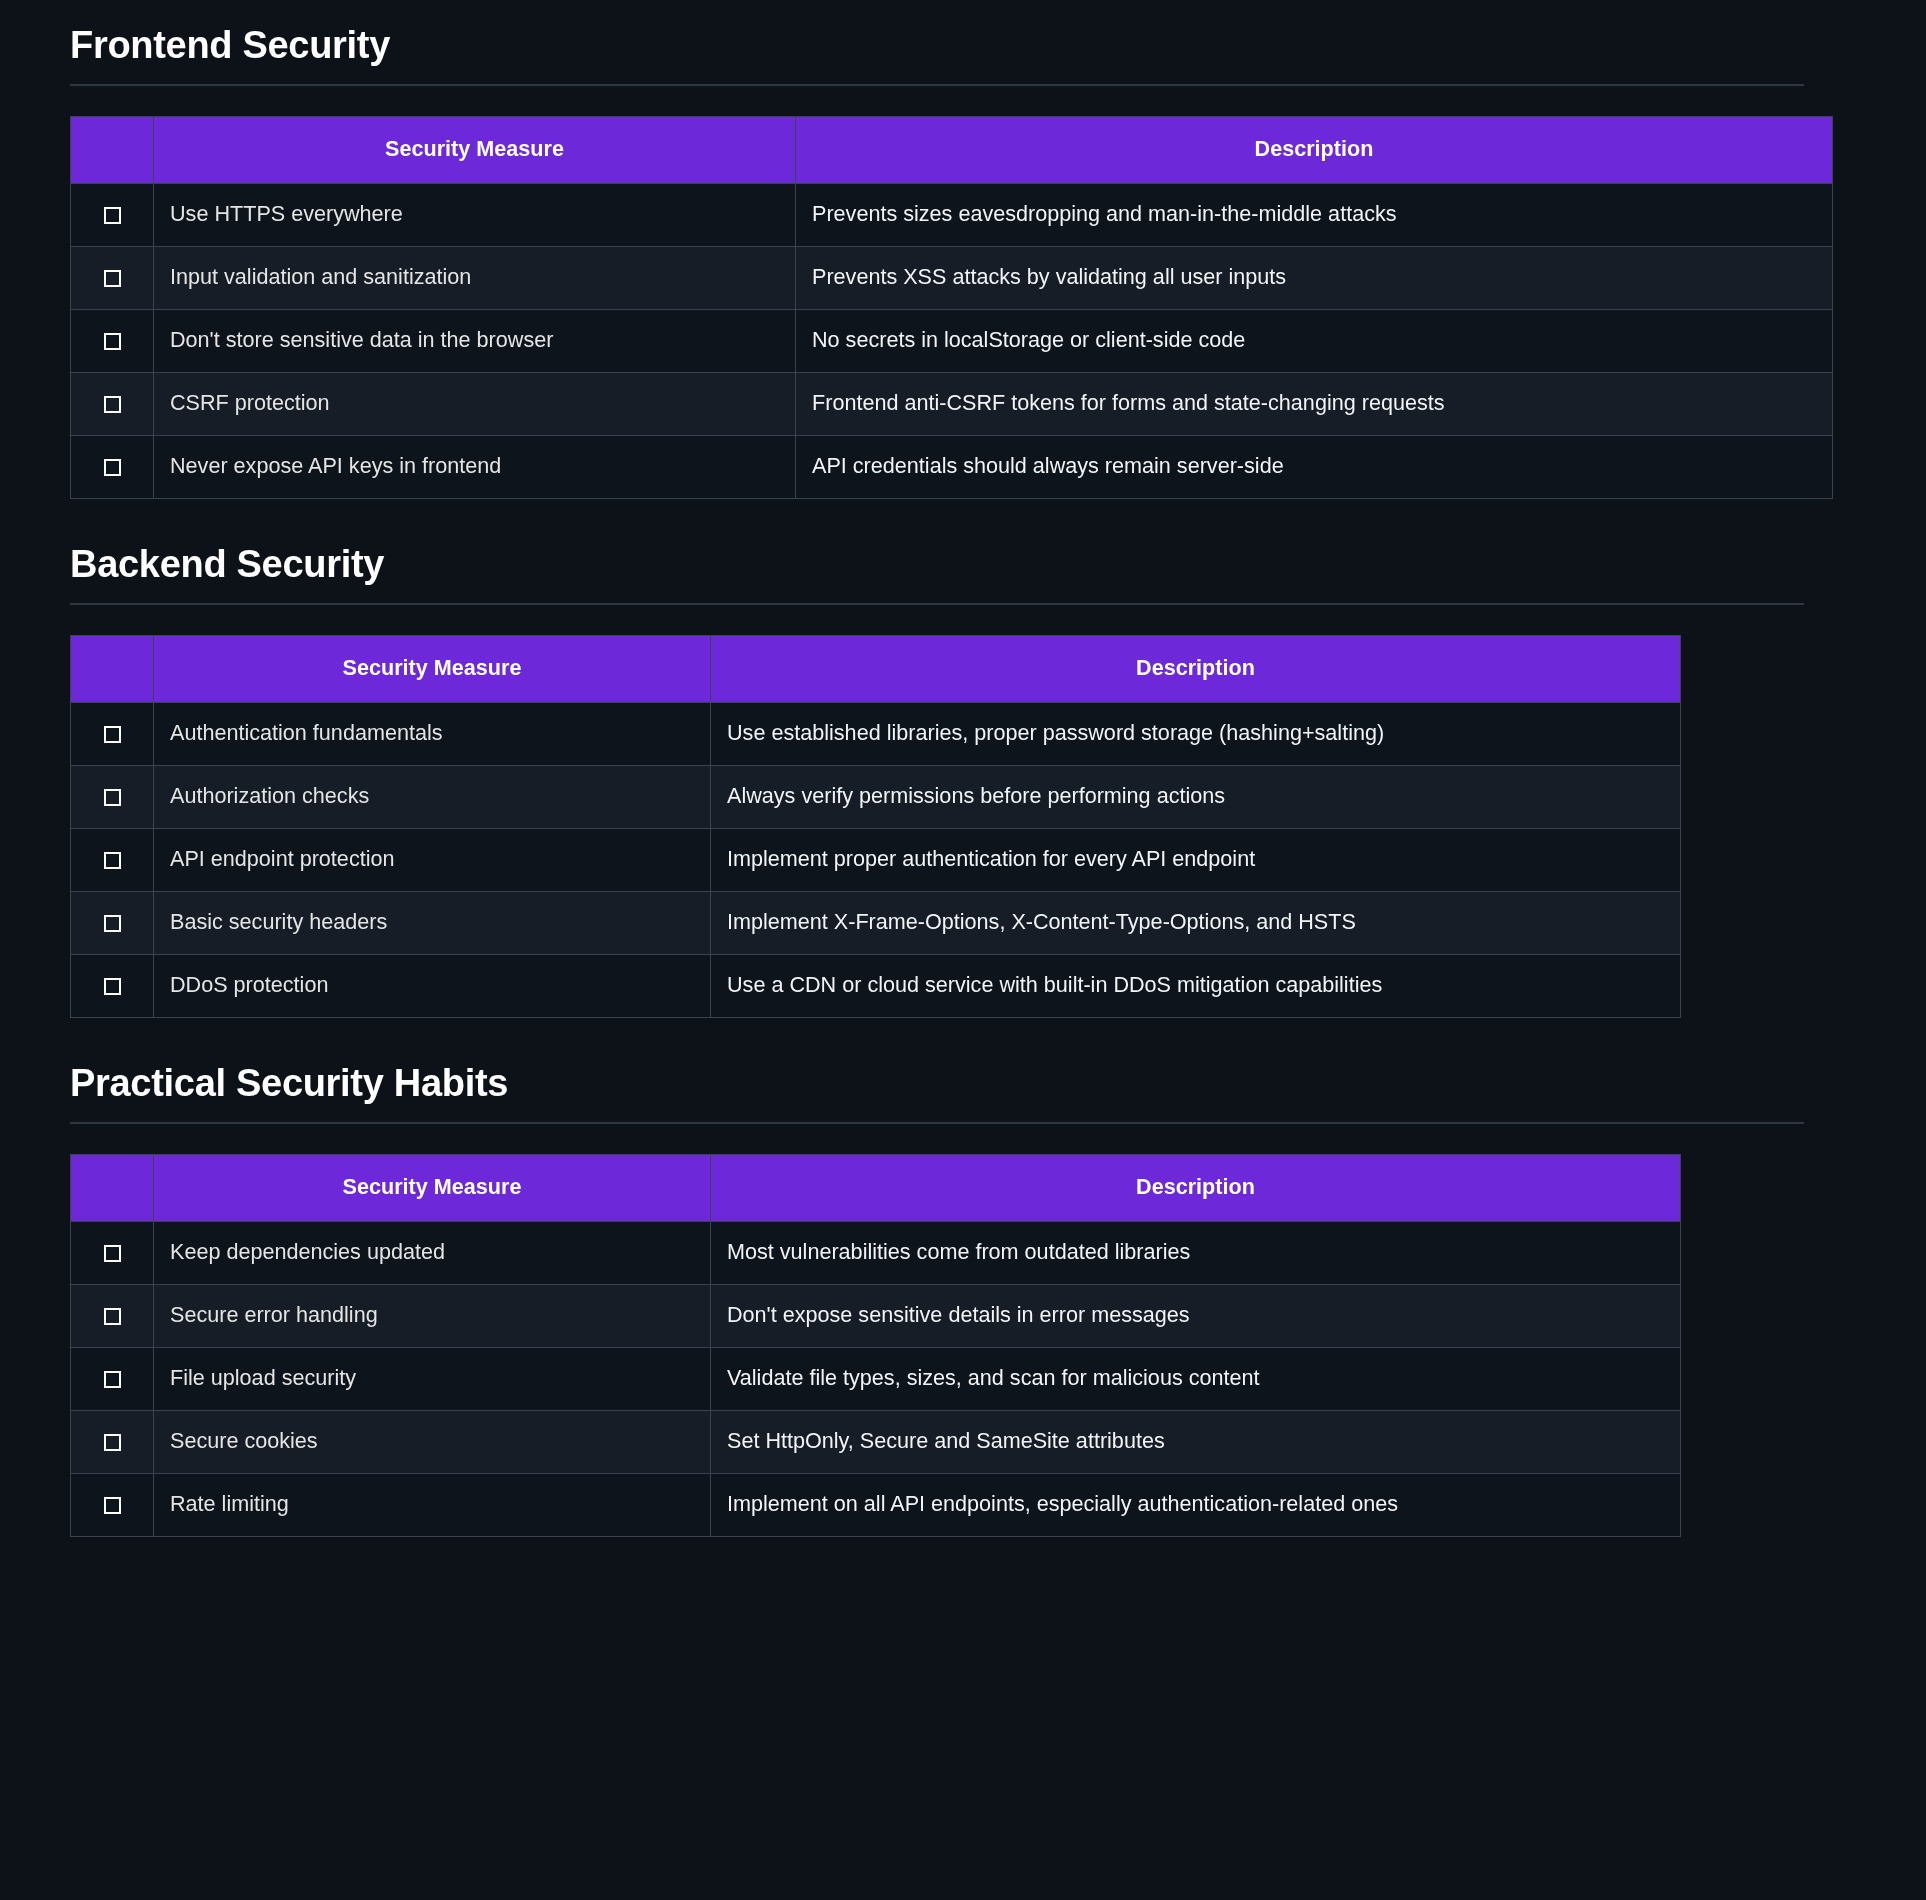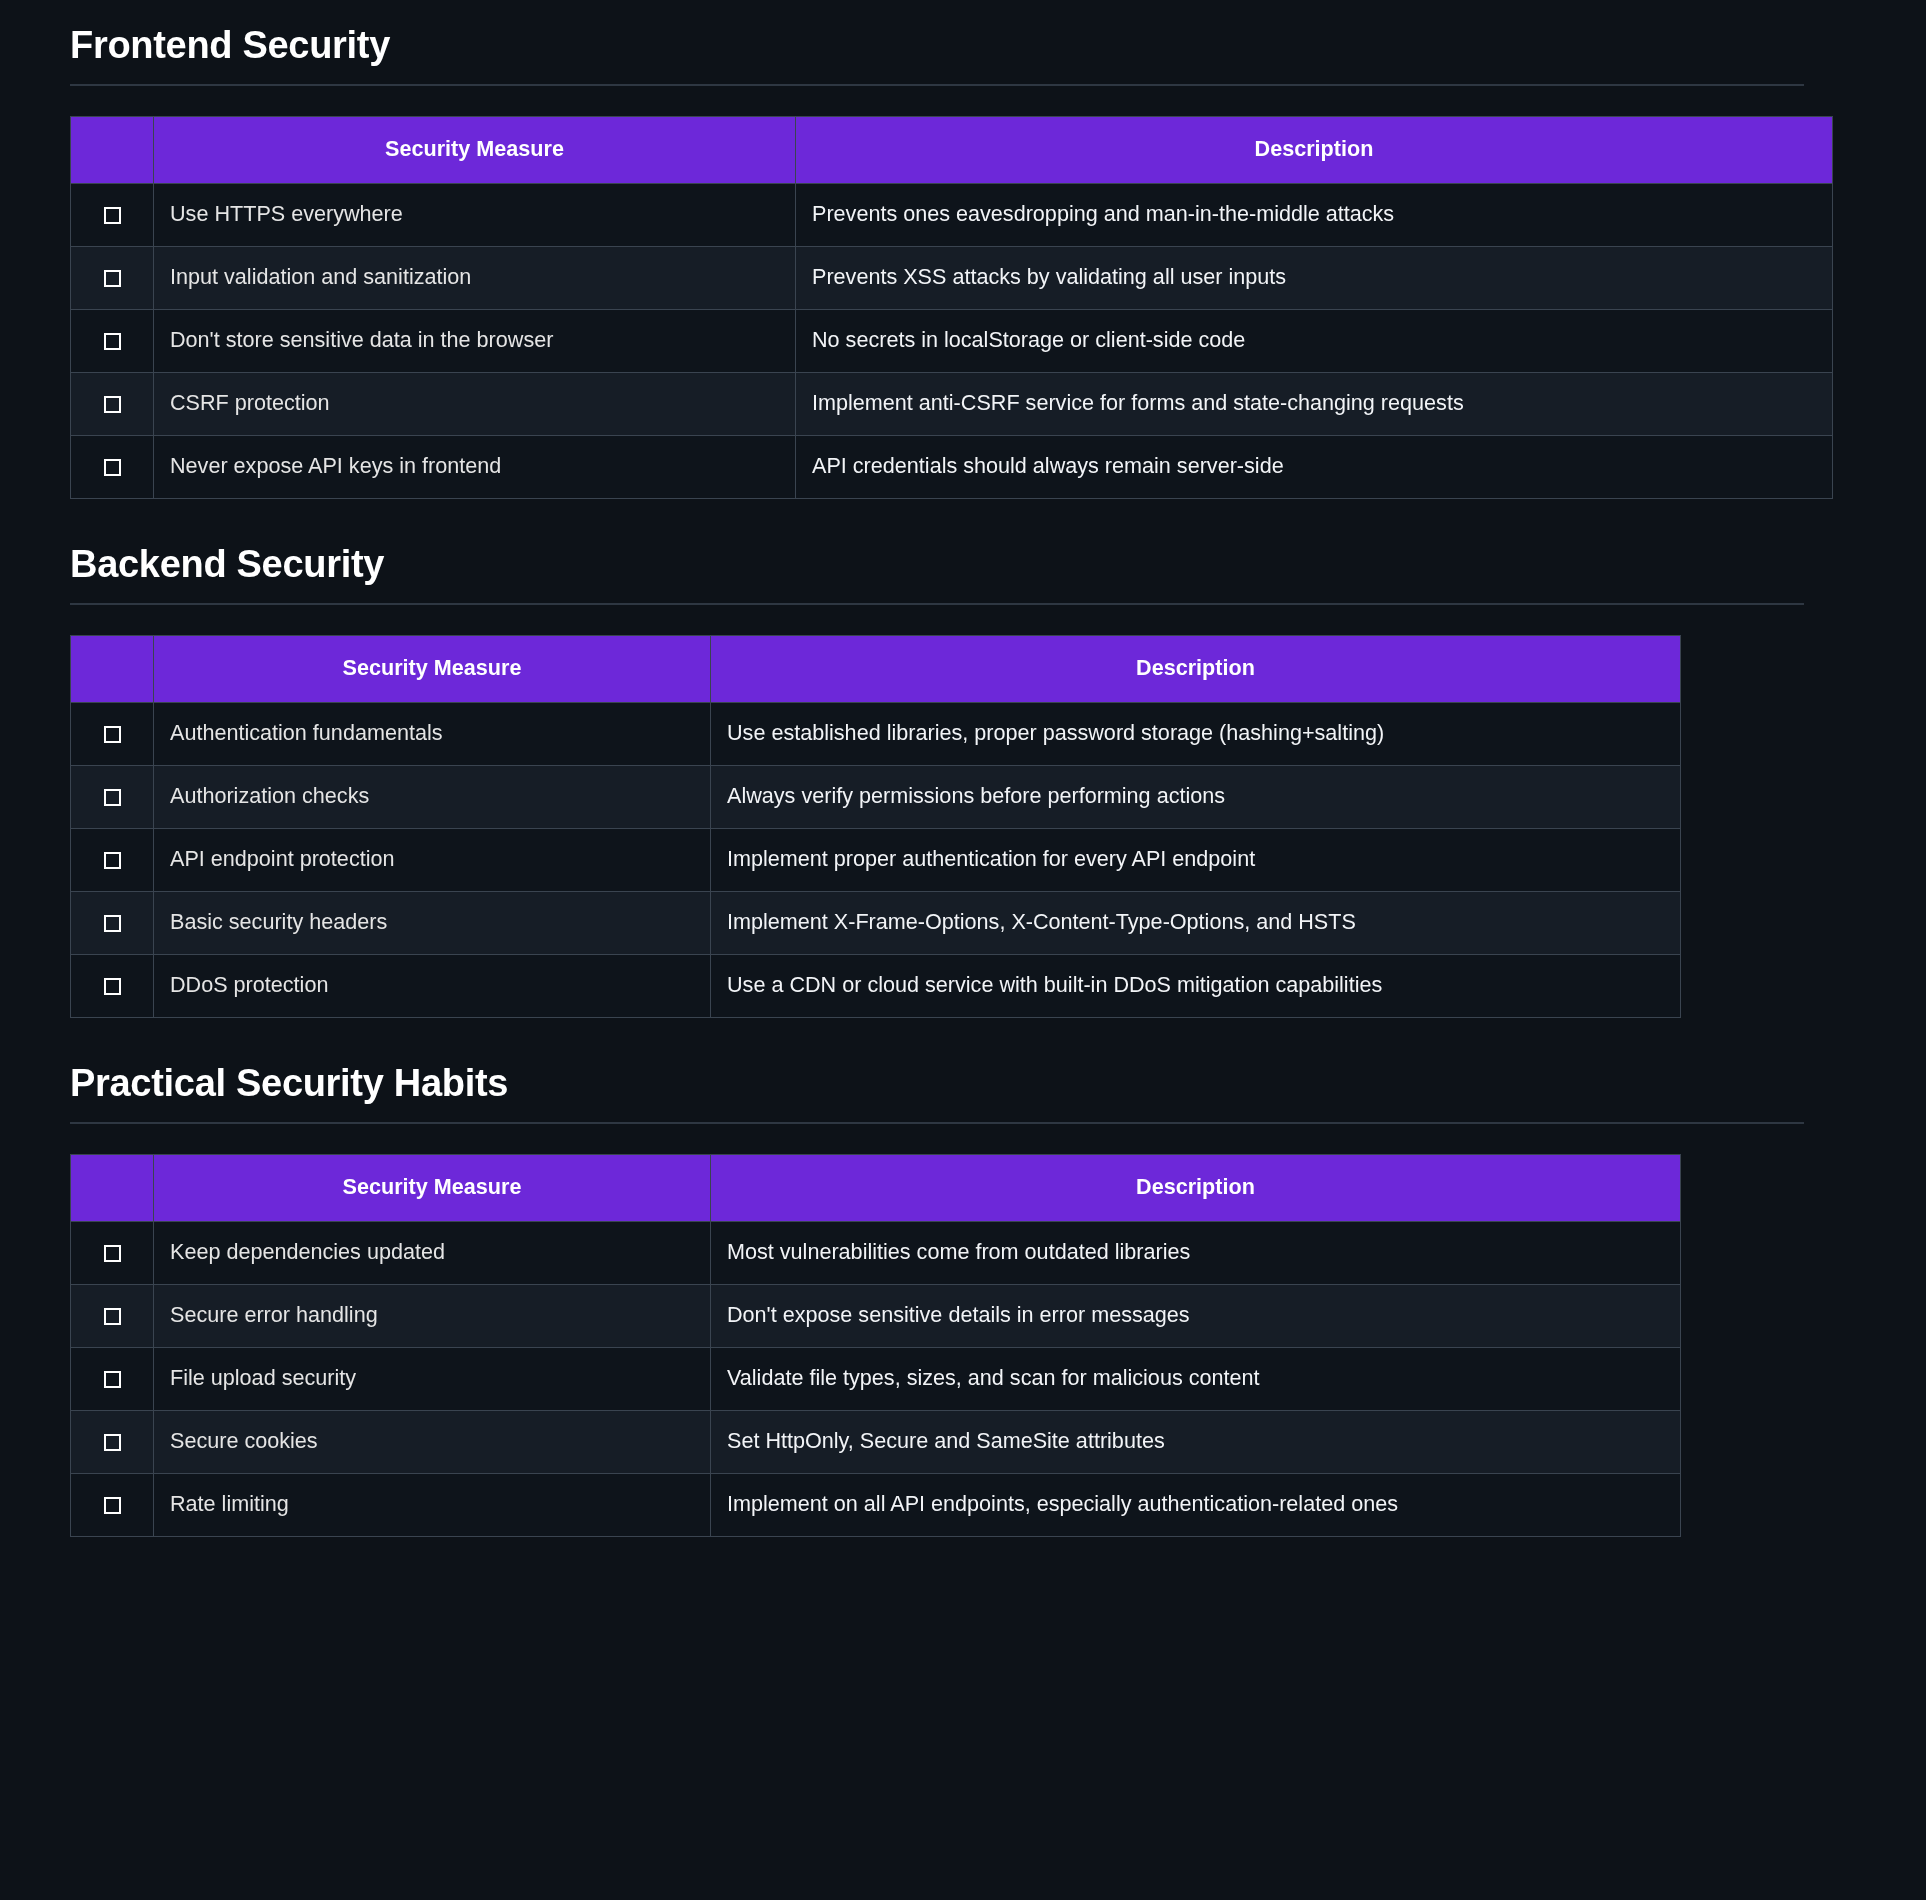--- a/index.html
+++ b/index.html
@@ -108,42 +108,42 @@
           <th>Security Measure</th>
           <th>Description</th>
         </tr>
       </thead>
       <tbody>
         <tr>
           <td class="cell-check">
             <span class="checkbox-glyph"></span>
           </td>
           <td class="cell-measure">Use HTTPS everywhere</td>
-          <td class="cell-desc">Prevents ones eavesdropping and man-in-the-middle attacks</td>
+          <td class="cell-desc">Prevents sizes eavesdropping and man-in-the-middle attacks</td>
         </tr>
         <tr>
           <td class="cell-check">
             <span class="checkbox-glyph"></span>
           </td>
           <td class="cell-measure">Input validation and sanitization</td>
           <td class="cell-desc">Prevents XSS attacks by validating all user inputs</td>
         </tr>
         <tr>
           <td class="cell-check">
             <span class="checkbox-glyph"></span>
           </td>
           <td class="cell-measure">Don't store sensitive data in the browser</td>
           <td class="cell-desc">No secrets in localStorage or client-side code</td>
         </tr>
         <tr>
           <td class="cell-check">
             <span class="checkbox-glyph"></span>
           </td>
           <td class="cell-measure">CSRF protection</td>
-          <td class="cell-desc">Implement anti-CSRF service for forms and state-changing requests</td>
+          <td class="cell-desc">Frontend anti-CSRF tokens for forms and state-changing requests</td>
         </tr>
         <tr>
           <td class="cell-check">
             <span class="checkbox-glyph"></span>
           </td>
           <td class="cell-measure">Never expose API keys in frontend</td>
           <td class="cell-desc">API credentials should always remain server-side</td>
         </tr>
       </tbody>
     </table>

